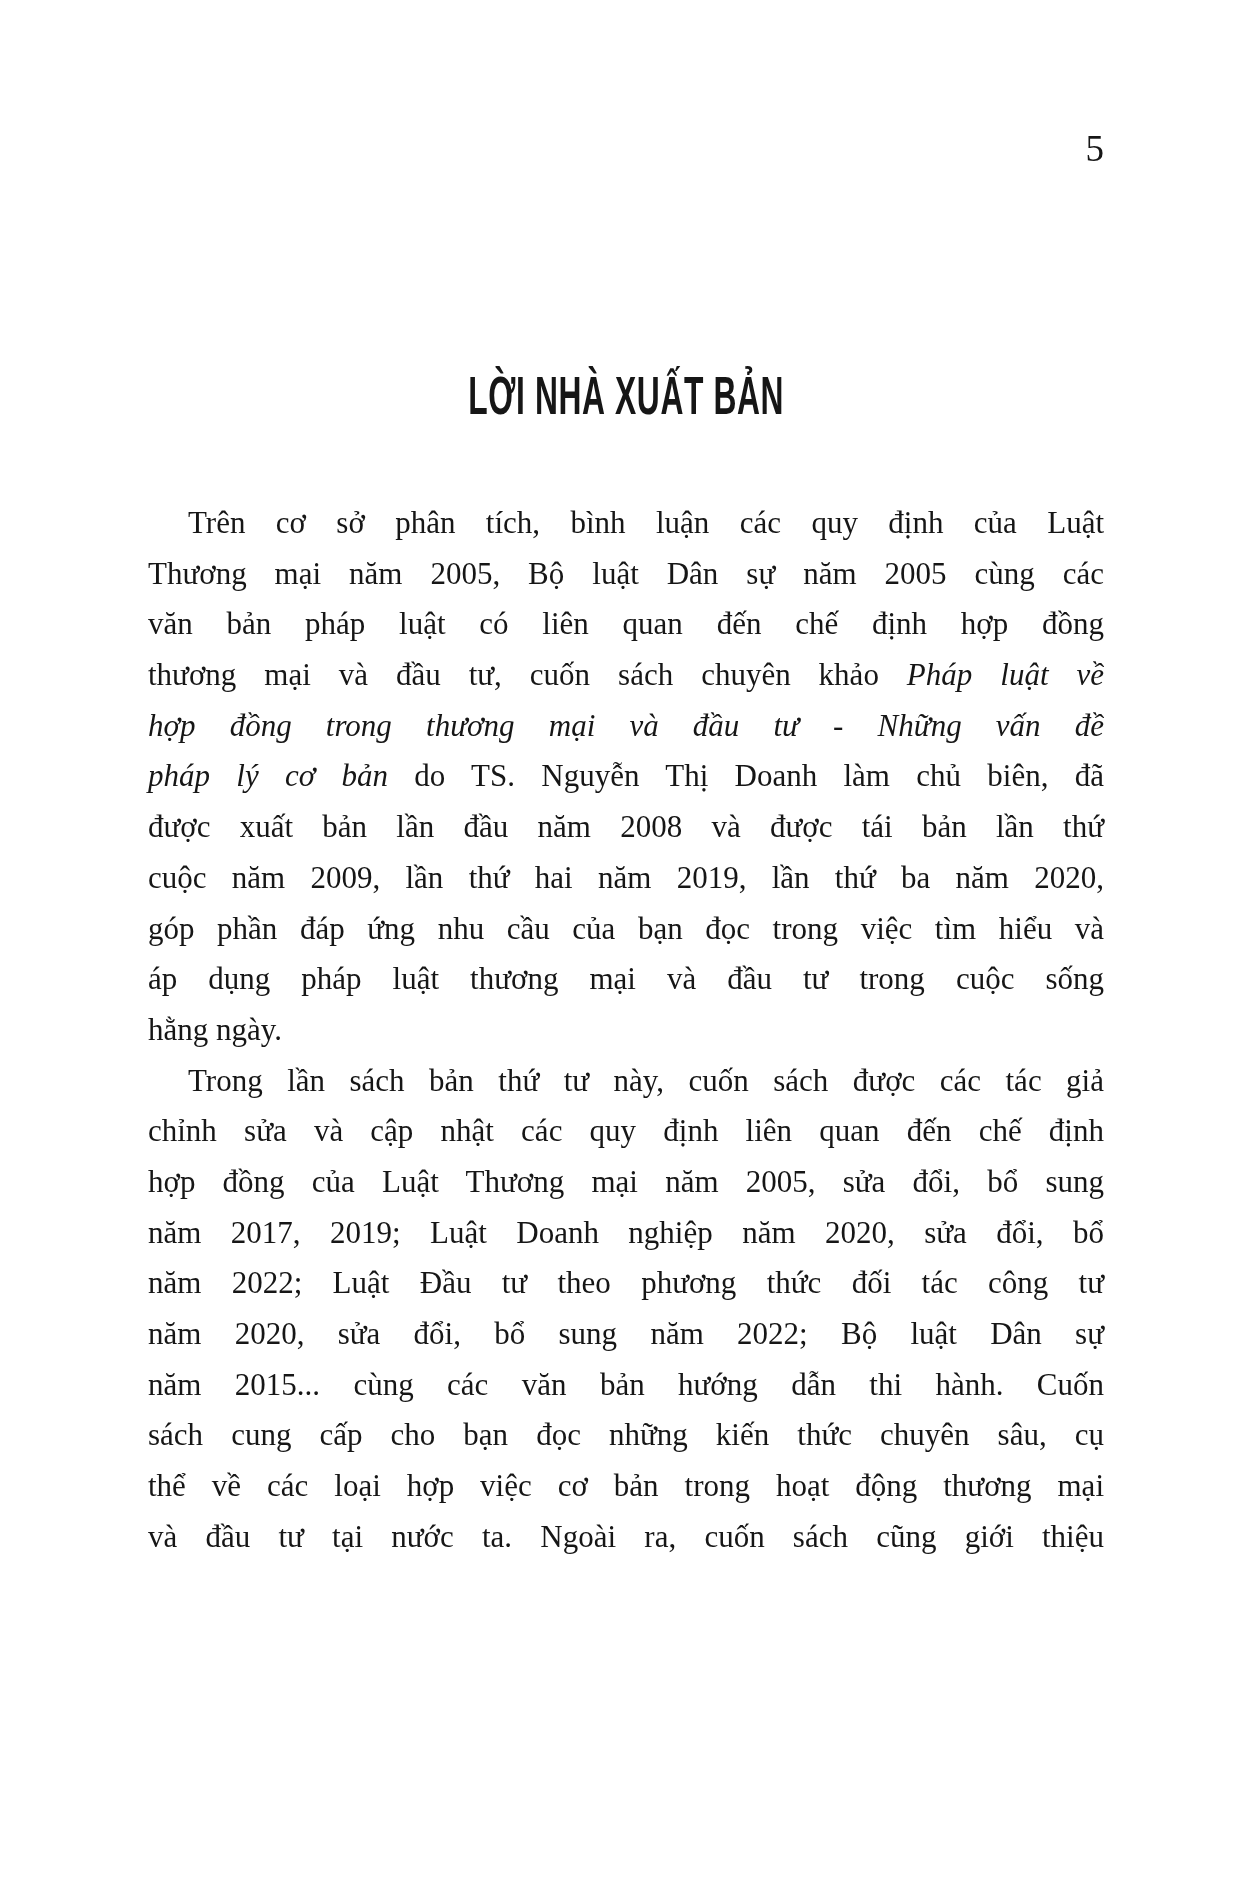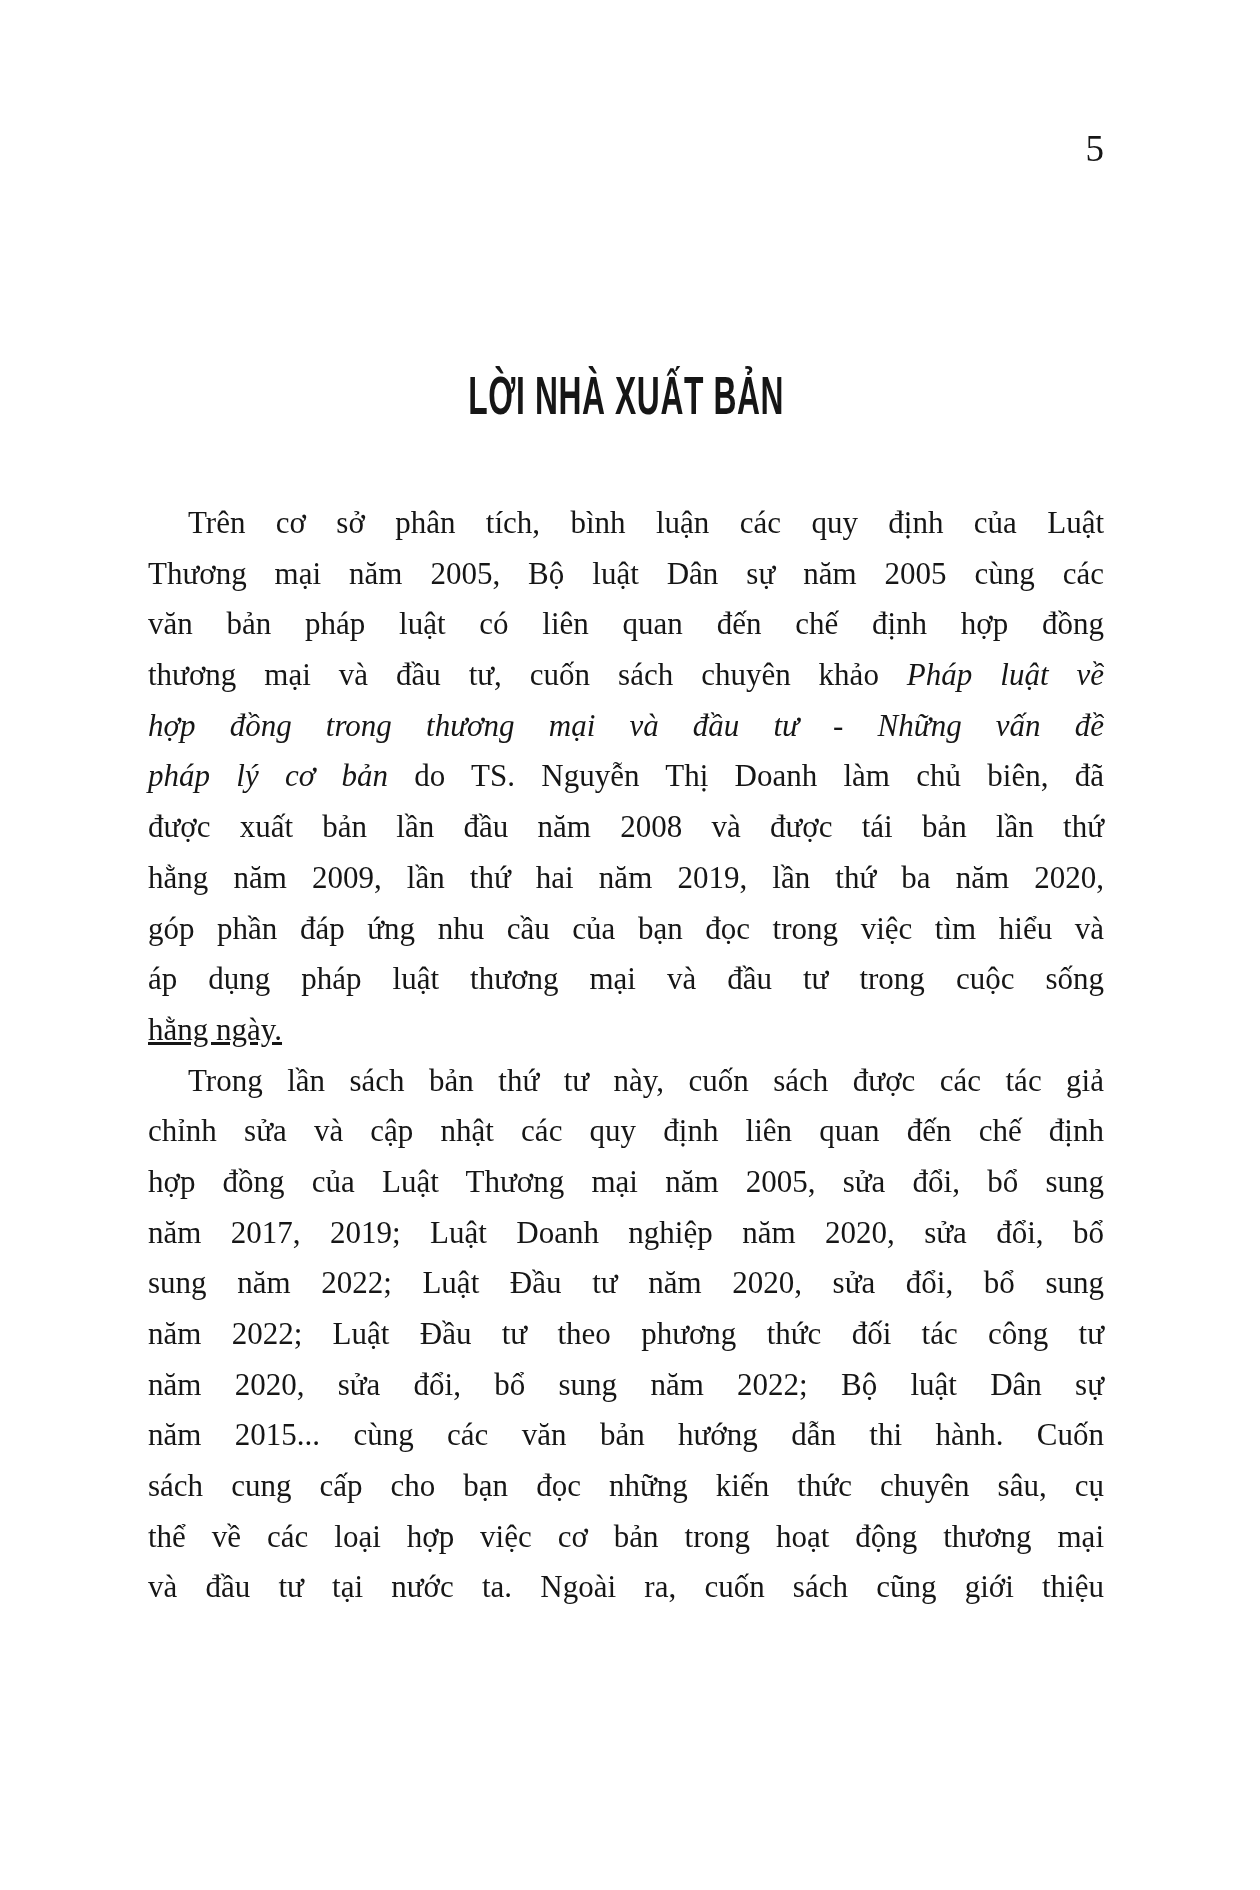--- a/index.html
+++ b/index.html
@@ -48,21 +48,21 @@
   .line {
     font-size: 31px;
     line-height: 50.7px;
     height: 50.7px;
     text-align: justify;
     text-align-last: justify;
     box-sizing: border-box;
     white-space: normal;
   }
   .line.indent { padding-left: 40px; }
-  .line.parafinal { text-align-last: left; text-decoration: underline; }
+  .line.parafinal { text-align-last: left; }
   .em { font-weight: normal; font-style: italic; }
 </style>
 </head>
 <body>
 
 <div class="page">
 
   <div class="page-number">5</div>
 
   <div class="heading">
@@ -71,30 +71,29 @@
 
   <div class="textblock">
 
     <div class="line indent">Trên cơ sở phân tích, bình luận các quy định của Luật</div>
     <div class="line">Thương mại năm 2005, Bộ luật Dân sự năm 2005 cùng các</div>
     <div class="line">văn bản pháp luật có liên quan đến chế định hợp đồng</div>
     <div class="line"><span>thương mại và đầu tư, cuốn sách chuyên khảo </span><span class="em">Pháp luật về</span></div>
     <div class="line em">hợp đồng trong thương mại và đầu tư - Những vấn đề</div>
     <div class="line"><span class="em">pháp lý cơ bản</span><span> do TS. Nguyễn Thị Doanh làm chủ biên, đã</span></div>
     <div class="line">được xuất bản lần đầu năm 2008 và được tái bản lần thứ</div>
-    <div class="line">hằng năm 2009, lần thứ hai năm 2019, lần thứ ba năm 2020,</div>
+    <div class="line">cuộc năm 2009, lần thứ hai năm 2019, lần thứ ba năm 2020,</div>
     <div class="line">góp phần đáp ứng nhu cầu của bạn đọc trong việc tìm hiểu và</div>
     <div class="line">áp dụng pháp luật thương mại và đầu tư trong cuộc sống</div>
     <div class="line parafinal">hằng ngày.</div>
 
     <div class="line indent">Trong lần sách bản thứ tư này, cuốn sách được các tác giả</div>
     <div class="line">chỉnh sửa và cập nhật các quy định liên quan đến chế định</div>
     <div class="line">hợp đồng của Luật Thương mại năm 2005, sửa đổi, bổ sung</div>
     <div class="line">năm 2017, 2019; Luật Doanh nghiệp năm 2020, sửa đổi, bổ</div>
-    <div class="line">sung năm 2022; Luật Đầu tư năm 2020, sửa đổi, bổ sung</div>
     <div class="line">năm 2022; Luật Đầu tư theo phương thức đối tác công tư</div>
     <div class="line">năm 2020, sửa đổi, bổ sung năm 2022; Bộ luật Dân sự</div>
     <div class="line">năm 2015... cùng các văn bản hướng dẫn thi hành. Cuốn</div>
     <div class="line">sách cung cấp cho bạn đọc những kiến thức chuyên sâu, cụ</div>
     <div class="line">thể về các loại hợp việc cơ bản trong hoạt động thương mại</div>
     <div class="line">và đầu tư tại nước ta. Ngoài ra, cuốn sách cũng giới thiệu</div>
 
   </div>
 </div>
 

